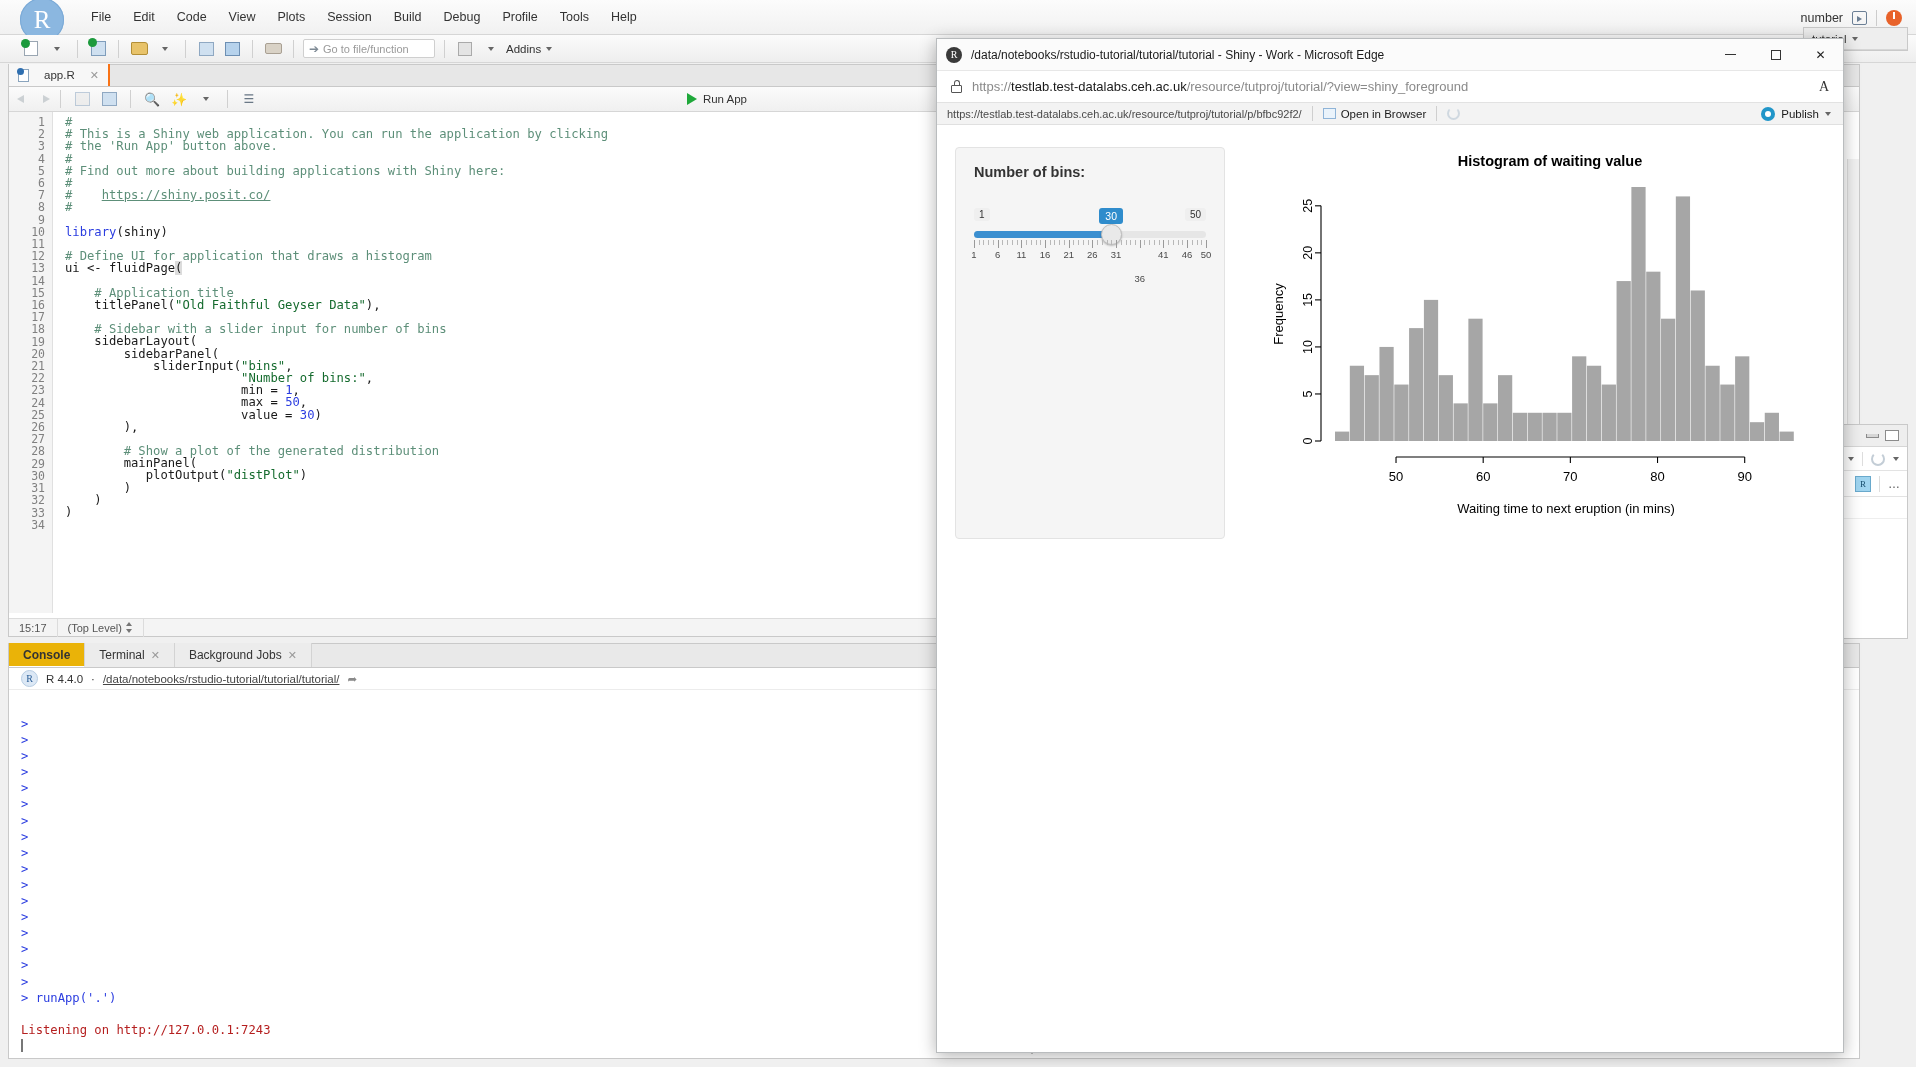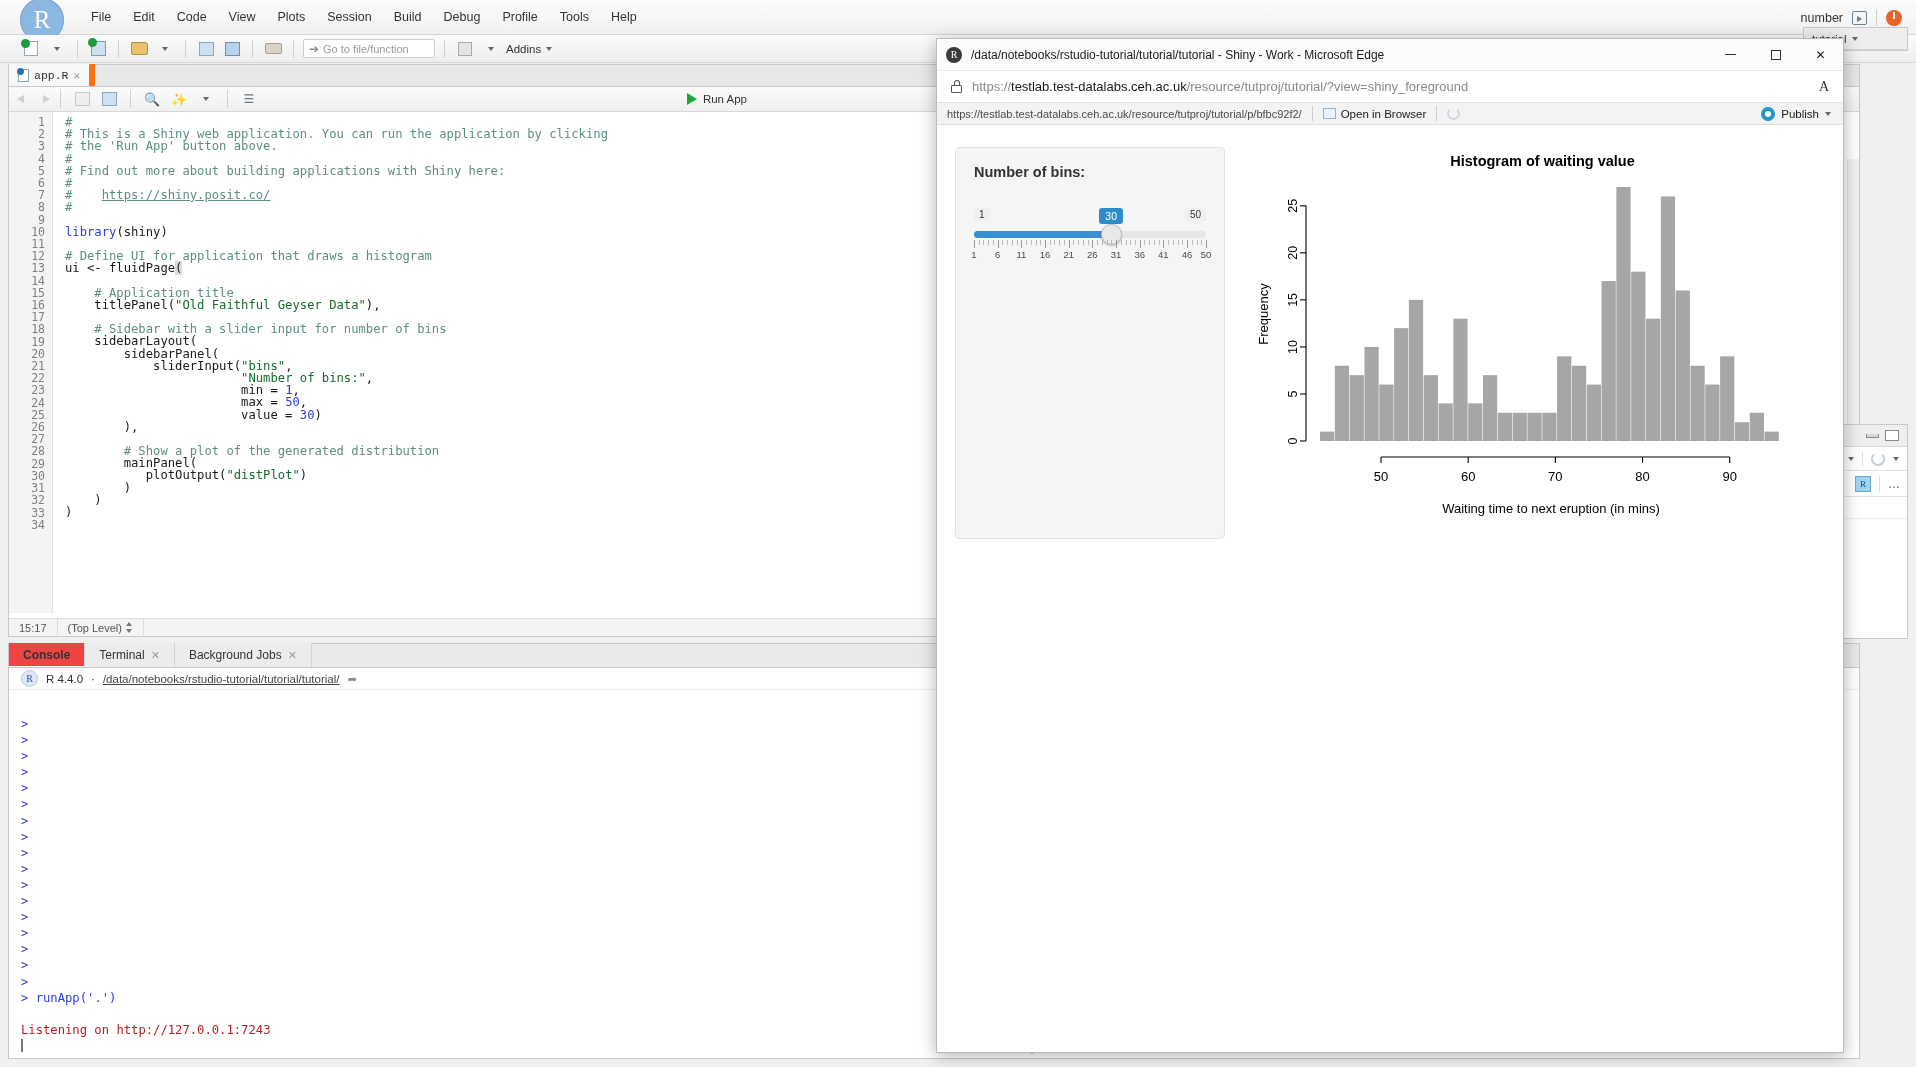--- a/index.html
+++ b/index.html
@@ -84,22 +84,22 @@
 
   
   .src-pane {
     position:absolute; left:8px; top:64px; width:1852px; height:573px;
     background:#fff; border:1px solid #c9c9c9;
   }
   .src-tabbar {
     height:22px; background:#e7e7e7; border-bottom:1px solid #c9c9c9; display:flex; align-items:flex-end;
   }
   .src-tab {
-    height:22px; background:#f7f7f7; border-right:6px solid #f97316;
-    display:flex; align-items:center; gap:5px; padding:0 9px; font-size:11.5px; color:#333;font-family:Liberation Mono, monospace;
+    height:22px; background:#f7f7f7; border-right:2px solid #f97316;
+    display:flex; align-items:center; gap:15px; padding:0 9px; font-size:11.5px; color:#333;
   }
   .tabdoc { width:11px;height:13px;background:#fff;border:1px solid #8aa4bd; position:relative;}
   .tabdoc:after{content:"";position:absolute;left:-2px;top:-2px;width:7px;height:7px;border-radius:50%;background:#2f6fb0;}
   .tabx { color:#999; font-size:11px; }
   .src-toolbar2 {
     height:25px; background:linear-gradient(#fbfbfb,#f0f0f0);
     border-bottom:1px solid #d6d6d6; display:flex; align-items:center; padding:0 8px; gap:5px;
     position:relative;
   }
   .arrow-l, .arrow-r { width:14px;height:11px; position:relative; opacity:.45;}
@@ -143,21 +143,21 @@
   .updown:before{content:"";position:absolute;left:0;top:0;border-bottom:4px solid #777;border-left:3.5px solid transparent;border-right:3.5px solid transparent;}
   .updown:after{content:"";position:absolute;left:0;bottom:0;border-top:4px solid #777;border-left:3.5px solid transparent;border-right:3.5px solid transparent;}
 
   
   .con-pane {
     position:absolute; left:8px; top:643px; width:1852px; height:416px;
     background:#fff; border:1px solid #c9c9c9;
   }
   .con-tabbar { height:24px; background:#e9e9e9; border-bottom:1px solid #c9c9c9; display:flex; align-items:flex-end; }
   .con-tab { height:24px; padding:0 14px; display:flex; align-items:center; gap:6px; font-size:12px; color:#333; border-right:1px solid #d3d3d3; background:#ececec;}
-  .con-tab.active { background:#ef4444; font-weight:bold; border-bottom:1px solid #fff;justify-content:flex-end; }
+  .con-tab.active { background:#eab308; font-weight:bold; border-bottom:1px solid #fff;justify-content:flex-end; }
   .con-head {
     height:22px; display:flex; align-items:center; gap:8px; padding-left:12px;
     font-size:11.5px; color:#333; border-bottom:1px solid #ececec;
   }
   .rball { width:17px;height:17px;border-radius:50%;background:#dce8f5;border:1px solid #b7cde3;
            display:flex;align-items:center;justify-content:center;font-size:10px;color:#2a5d96;font-family:"Liberation Serif",serif;}
   .con-path { color:#444; text-decoration:underline; }
   .con-body {
     position:absolute; left:0; top:70px; right:0; bottom:0; overflow:hidden;
     font-family:"DejaVu Sans Mono", monospace; font-size:12.2px; line-height:16.1px;
@@ -227,21 +227,21 @@
   .publish-ico { width:14px;height:14px;border-radius:50%;background:#2196c9; position:relative;}
   .publish-ico:after{content:"";position:absolute;left:4px;top:4px;width:6px;height:6px;background:#fff;border-radius:50%;}
 
   .edge-content { flex:1; background:#fff; position:relative; overflow:hidden; }
 
   
   .shiny-title {
     font-size:32px; color:#000; font-weight:normal;
     padding:24px 0 0 22px; letter-spacing:-.2px;
   }
-  .shiny-body { display:flex; padding:22px 0 0 18px; gap:17px; }
+  .shiny-body { display:flex; padding:22px 0 0 18px; gap:32px; }
   .sidebar-panel {
     width:270px; background:#f5f5f5; border:1px solid #e3e3e3; border-radius:4px;
     padding:16px 18px 30px 18px;
   }
   .sp-label { font-size:14.5px; font-weight:bold; color:#333; margin-bottom:12px; }
   .slider-area { position:relative; padding-top:16px; }
   .slider-minmax { position:relative; height:15px; }
   .sl-pill {
     position:absolute; background:#efefef; color:#333; font-size:10px;
     padding:1px 5px; border-radius:3px; top:0;
@@ -632,21 +632,21 @@
                 <i class="maj" style="left: 100%;"></i>
               </div>
             <div class="slider-tlabels" id="sltlabels">
                 <span style="left: 0%;">1</span>
                 <span style="left: 10.2041%;">6</span>
                 <span style="left: 20.4082%;">11</span>
                 <span style="left: 30.6122%;">16</span>
                 <span style="left: 40.8163%;">21</span>
                 <span style="left: 51.0204%;">26</span>
                 <span style="left: 61.2245%;">31</span>
-                <span style="left: 71.4286%;">36</span>
+                <span style="left: 71.4286%; margin-top: 24px;">36</span>
                 <span style="left: 81.6327%;">41</span>
                 <span style="left: 91.8367%;">46</span>
                 <span style="left: 100%;">50</span>
               </div>
           </div>
         </div>
 
         <div class="plot-area">
           <div class="plot-title">Histogram of waiting value</div>
           <svg class="hist" id="histsvg" width="560" height="370" viewBox="0 0 560 370">

